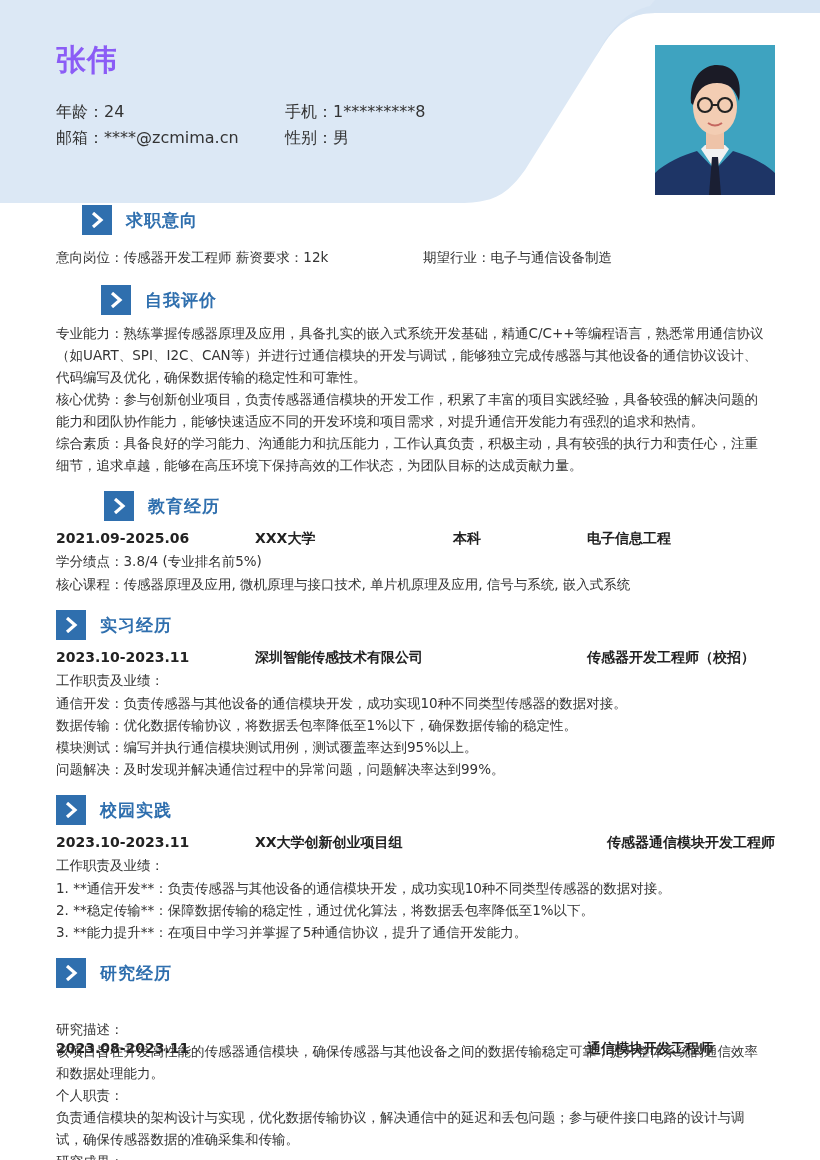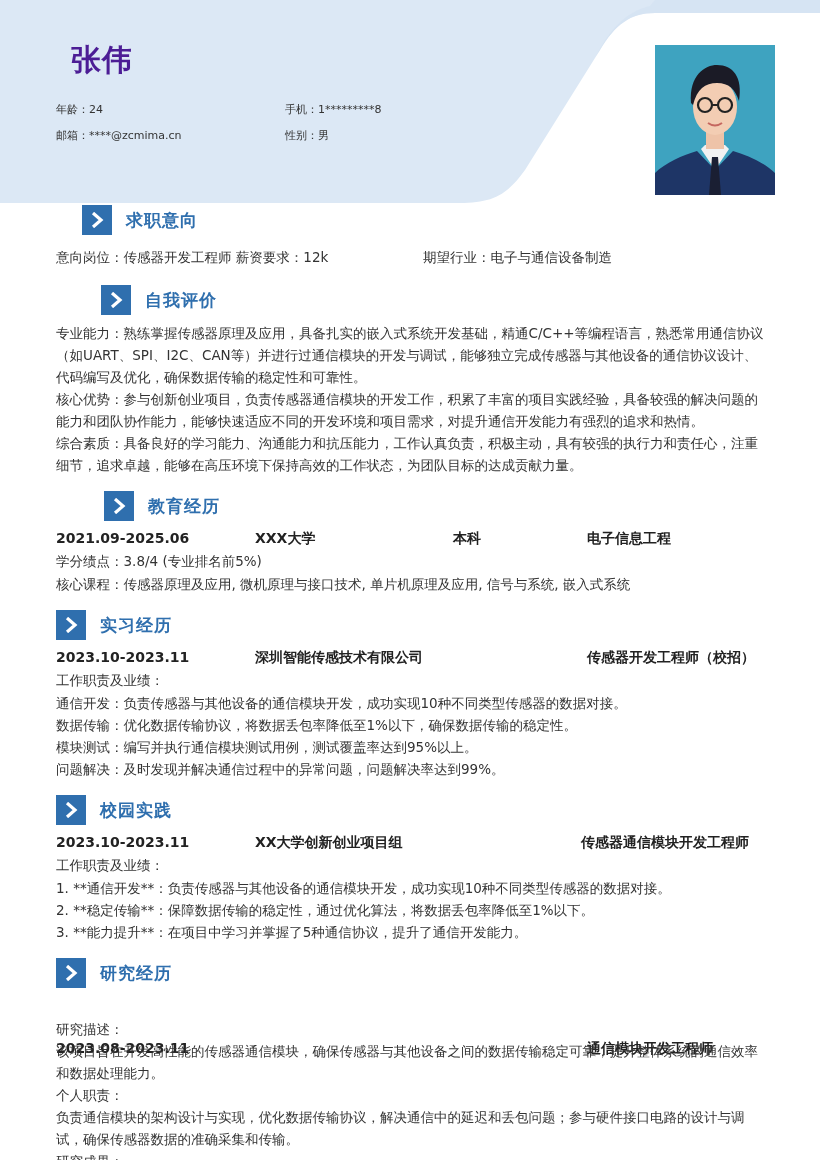--- a/index.html
+++ b/index.html
@@ -1,22 +1,22 @@
 <!DOCTYPE html>
 <html><head>
 <meta charset="utf-8">
 <style>
   * { margin: 0; padding: 0; box-sizing: border-box; }
   html, body { width: 820px; height: 1160px; overflow: hidden; background: #ffffff; }
   body { position: relative; font-family: "DejaVu Sans", "Liberation Sans", sans-serif; color: #333333; font-size: 13.5px; }
 
   .header-bg { position: absolute; left: 0; top: 0; width: 820px; height: 210px; z-index: 0; }
 
-  .name { position: absolute; left: 56px; top: 40px; font-size: 30px; font-weight: bold; color: #4c1d95; letter-spacing: 1px; z-index: 1; margin-left: 15px; }
-  .info { position: absolute; font-size: 11px; color: #333; z-index: 1; white-space: nowrap; }
+  .name { position: absolute; left: 56px; top: 40px; font-size: 30px; font-weight: bold; color: #8b5cf6; letter-spacing: 1px; z-index: 1; }
+  .info { position: absolute; font-size: 16px; color: #333; z-index: 1; white-space: nowrap; }
 
   .photo { position: absolute; left: 655px; top: 45px; width: 120px; height: 150px; background: #3aa0be; overflow: hidden; z-index: 1; }
 
   .section-head { position: absolute; left: 56px; height: 30px; display: flex; align-items: center; z-index: 1; }
   .section-icon { width: 30px; height: 30px; background: #2f6fae; display: flex; align-items: center; justify-content: center; }
   .section-title { margin-left: 14px; font-size: 17px; font-weight: bold; color: #2f6fae; letter-spacing: 1px; }
 
   .line { position: absolute; left: 56px; font-size: 13.5px; color: #333; white-space: nowrap; line-height: 22px; }
   .para { position: absolute; left: 56px; width: 712px; font-size: 13.5px; color: #333; line-height: 22px; }
 
@@ -125,21 +125,21 @@
   <div class="section-icon">
     <svg width="14" height="16" viewBox="0 0 14 16">
         <path d="M3 1 L11 8 L3 15" fill="none" stroke="#ffffff" stroke-width="3.2"></path>
       </svg>
   </div>
   <div class="section-title">校园实践</div>
 </div>
 <div class="row" style="top:831px;">
   <span style="left:0;">2023.10-2023.11</span>
   <span style="left:199px;">XX大学创新创业项目组</span>
-  <span style="left:525px;">传感器通信模块开发工程师</span>
+  <span style="left:551px;">传感器通信模块开发工程师</span>
 </div>
 <div class="line" style="top:854px;">工作职责及业绩：</div>
 <div class="line" style="top:877px;">1. **通信开发**：负责传感器与其他设备的通信模块开发，成功实现10种不同类型传感器的数据对接。</div>
 <div class="line" style="top:899px;">2. **稳定传输**：保障数据传输的稳定性，通过优化算法，将数据丢包率降低至1%以下。</div>
 <div class="line" style="top:921px;">3. **能力提升**：在项目中学习并掌握了5种通信协议，提升了通信开发能力。</div>
 
 <div class="section-head" style="top:958px;text-align:right;">
   <div class="section-icon">
     <svg width="14" height="16" viewBox="0 0 14 16">
         <path d="M3 1 L11 8 L3 15" fill="none" stroke="#ffffff" stroke-width="3.2"></path>

